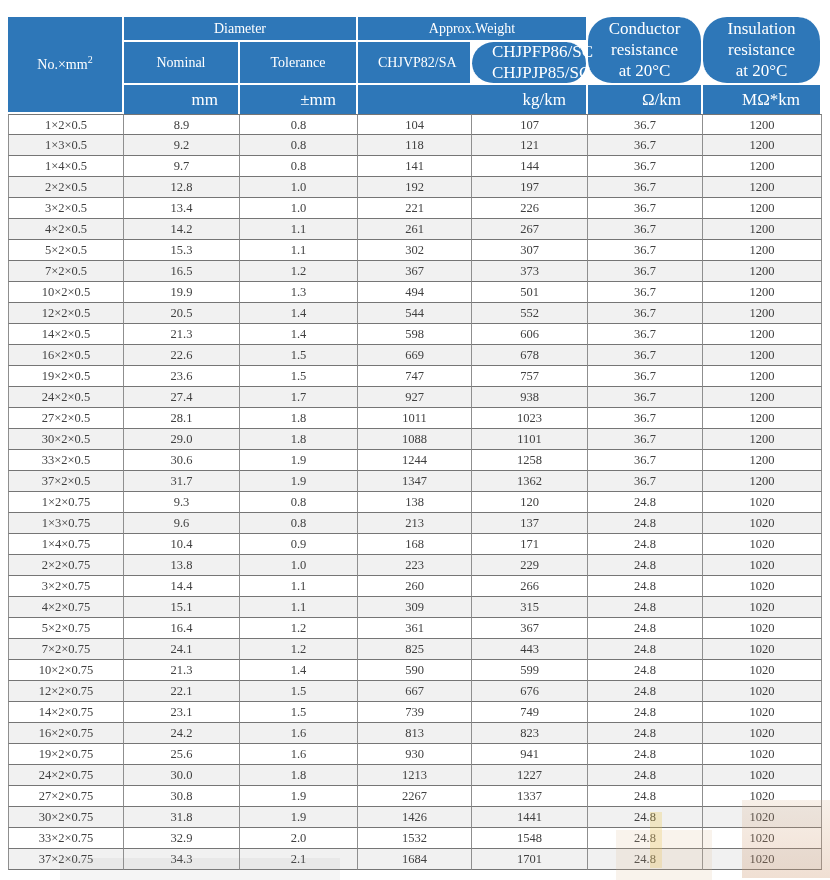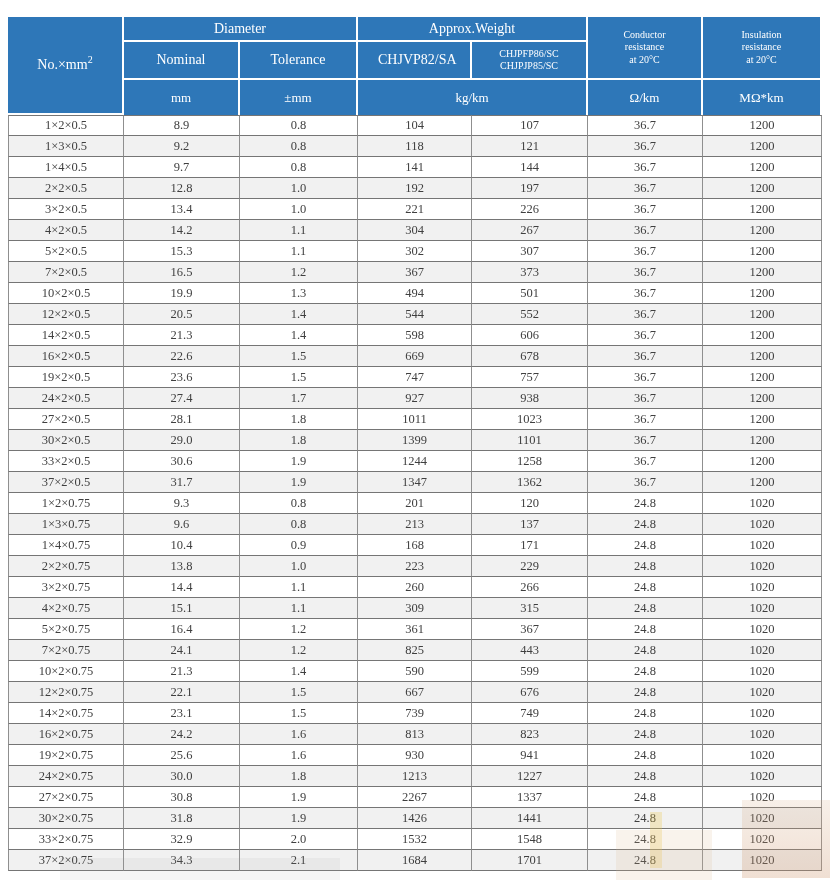--- a/index.html
+++ b/index.html
@@ -24,22 +24,22 @@
     font-weight:normal;
     text-align:center;
     vertical-align:middle;
     font-size:14px;
     padding:0 20px;
     border-right:2px solid #ffffff;
     border-bottom:2px solid #ffffff;
   }
   tr.h1 th { height:25px; }
   tr.h2 th { height:38px; }
-  tr.h3 th { height:35px; border-bottom:none; font-size:13px; }
-  th.multiline { white-space:pre-line; line-height:1.22; font-size:10px; }
+  tr.h3 th { height:29px; border-bottom:none; font-size:17px;text-align:right; }
+  th.multiline { white-space:pre-line; line-height:1.22; font-size:17px;border-radius:24px; }
   th sup { font-size:10px; line-height:0; }
 
   tbody td {
     text-align:center;
     vertical-align:middle;
     height:21px;
     font-size:12.5px;
     color:var(--text,#3f3f3f);
     background:#ffffff;
     border-right:1px solid var(--border-v,#8f8f8f);
@@ -146,21 +146,21 @@
           <td>1.0</td>
           <td>221</td>
           <td>226</td>
           <td>36.7</td>
           <td>1200</td>
         </tr>
         <tr class="alt">
           <td>4×2×0.5</td>
           <td>14.2</td>
           <td>1.1</td>
-          <td>304</td>
+          <td>261</td>
           <td>267</td>
           <td>36.7</td>
           <td>1200</td>
         </tr>
         <tr>
           <td>5×2×0.5</td>
           <td>15.3</td>
           <td>1.1</td>
           <td>302</td>
           <td>307</td>
@@ -236,21 +236,21 @@
           <td>1.8</td>
           <td>1011</td>
           <td>1023</td>
           <td>36.7</td>
           <td>1200</td>
         </tr>
         <tr class="alt">
           <td>30×2×0.5</td>
           <td>29.0</td>
           <td>1.8</td>
-          <td>1399</td>
+          <td>1088</td>
           <td>1101</td>
           <td>36.7</td>
           <td>1200</td>
         </tr>
         <tr>
           <td>33×2×0.5</td>
           <td>30.6</td>
           <td>1.9</td>
           <td>1244</td>
           <td>1258</td>
@@ -263,21 +263,21 @@
           <td>1.9</td>
           <td>1347</td>
           <td>1362</td>
           <td>36.7</td>
           <td>1200</td>
         </tr>
         <tr>
           <td>1×2×0.75</td>
           <td>9.3</td>
           <td>0.8</td>
-          <td>201</td>
+          <td>138</td>
           <td>120</td>
           <td>24.8</td>
           <td>1020</td>
         </tr>
         <tr class="alt">
           <td>1×3×0.75</td>
           <td>9.6</td>
           <td>0.8</td>
           <td>213</td>
           <td>137</td>

